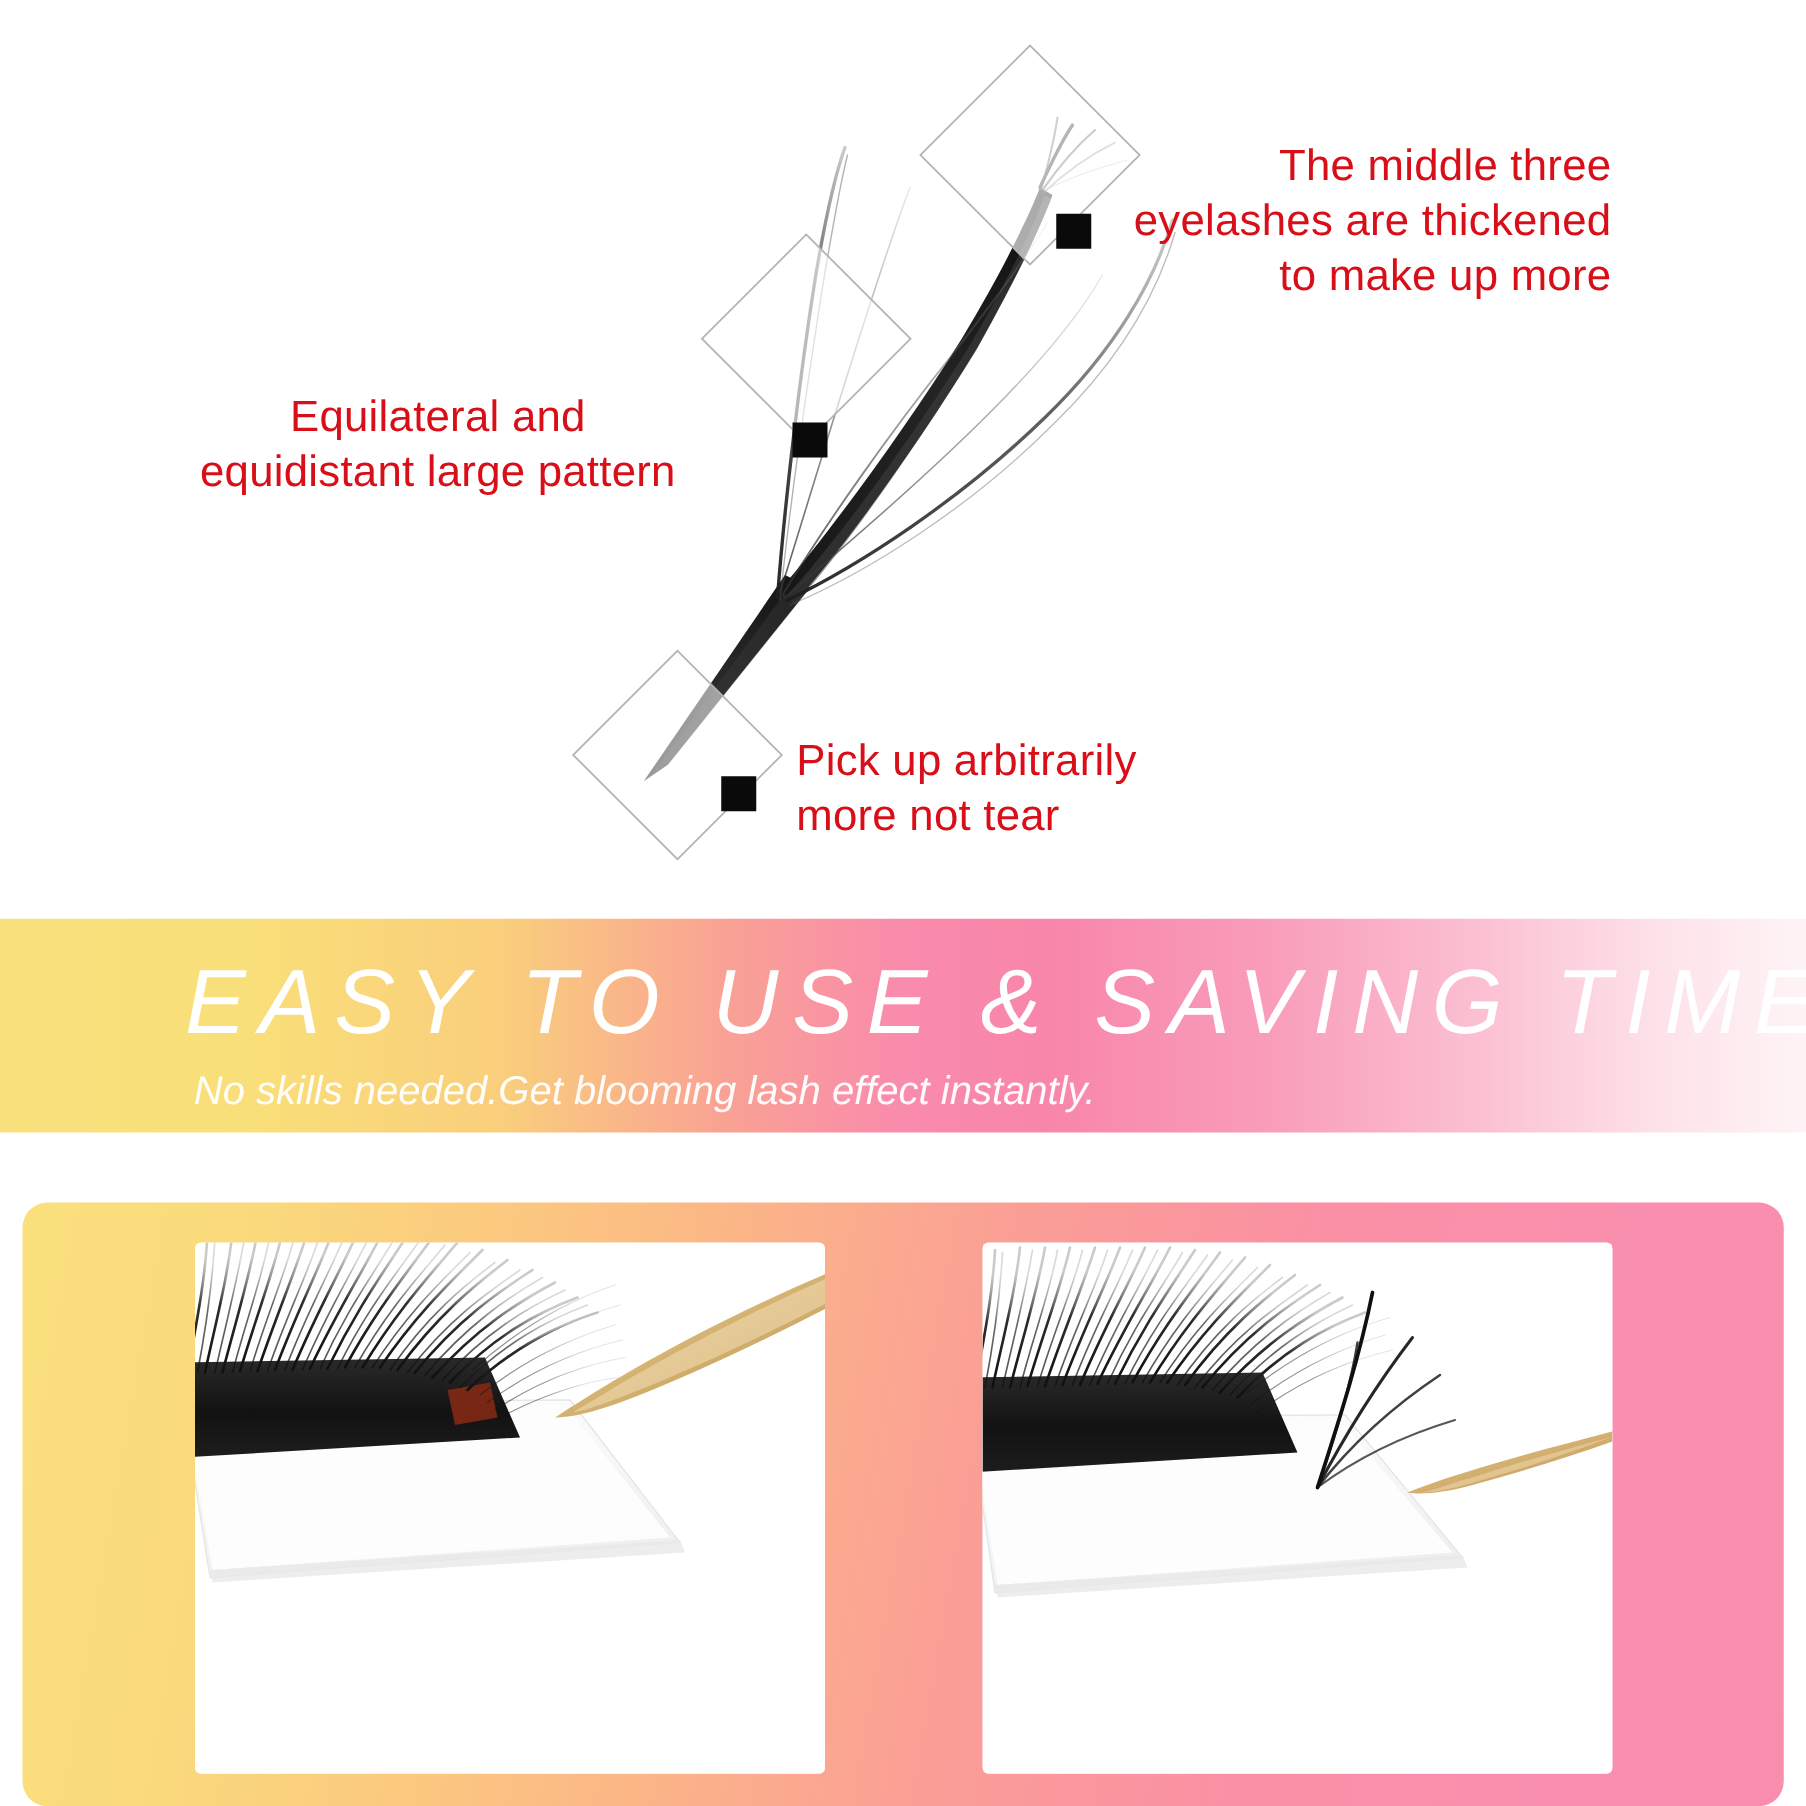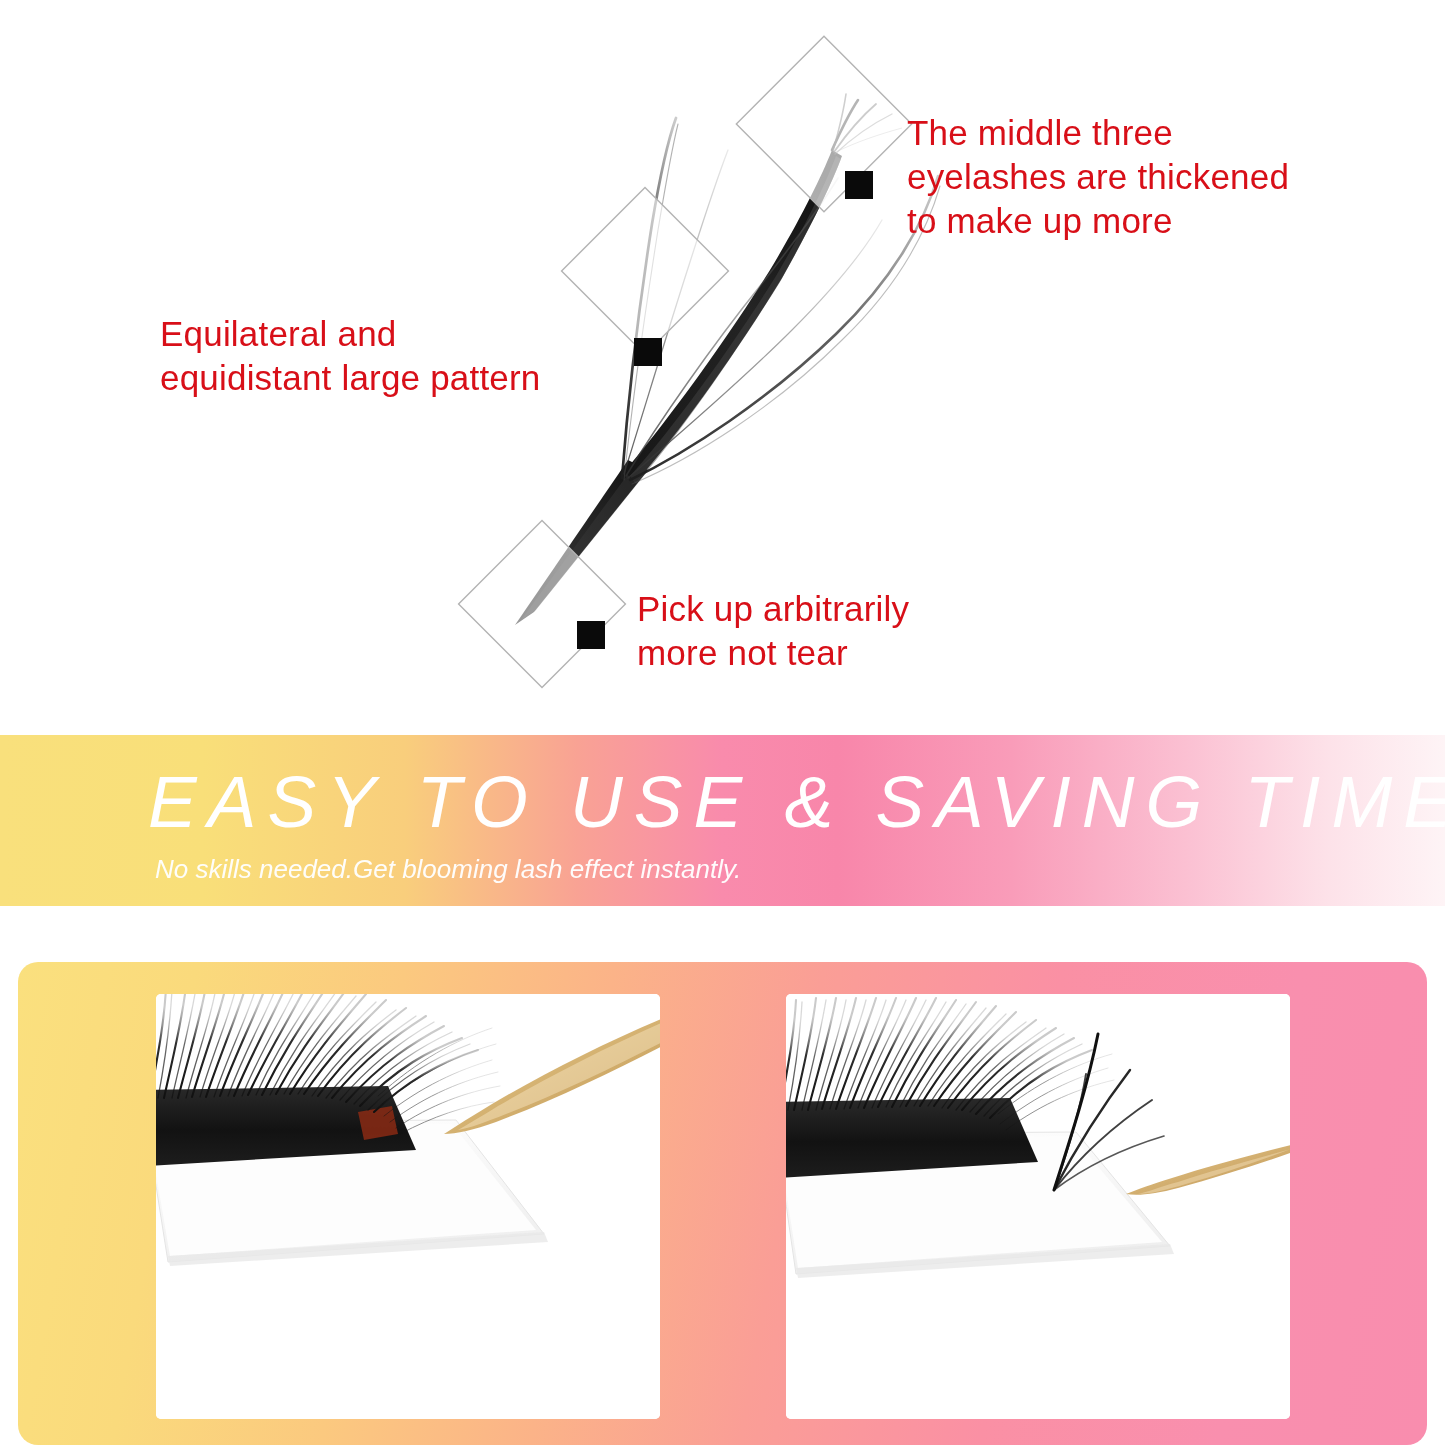--- a/index.html
+++ b/index.html
@@ -33,22 +33,22 @@
   .callout-text {
     position: absolute;
     color: #D80F18;
     font-family: "Liberation Sans", sans-serif;
     font-size: 35px;
     font-weight: 400;
     line-height: 1.26;
     letter-spacing: 0.2px;
     white-space: pre-line;
   }
-  #callout-middle-three   { left: 907px; top: 111px; }
-  #callout-equilateral    { left: 160px; top: 312px; }
+  #callout-middle-three   { left: 907px; top: 111px; text-align: right; }
+  #callout-equilateral    { left: 160px; top: 312px; text-align: center; }
   #callout-pick-up        { left: 637px; top: 587px; }
 
   
   #promo-banner {
     position: absolute;
     left: 0; top: 735px;
     width: 1445px;
     height: 171px;
     background: linear-gradient(90deg,
         #F9E07C 0%,
@@ -73,21 +73,21 @@
     font-weight: 400;
     letter-spacing: 11px;
     line-height: 1;
     white-space: nowrap;
   }
   #promo-subheadline {
     position: absolute;
     left: 155px;
     top: 121px;
     color: #FFFFFF;
-    font-size: 26px;
+    font-size: 32px;
     font-weight: 400;
     letter-spacing: 0px;
     line-height: 1;
     white-space: nowrap;
     opacity: 0.97;
   }
 
   
   #photo-section {
     position: absolute;

